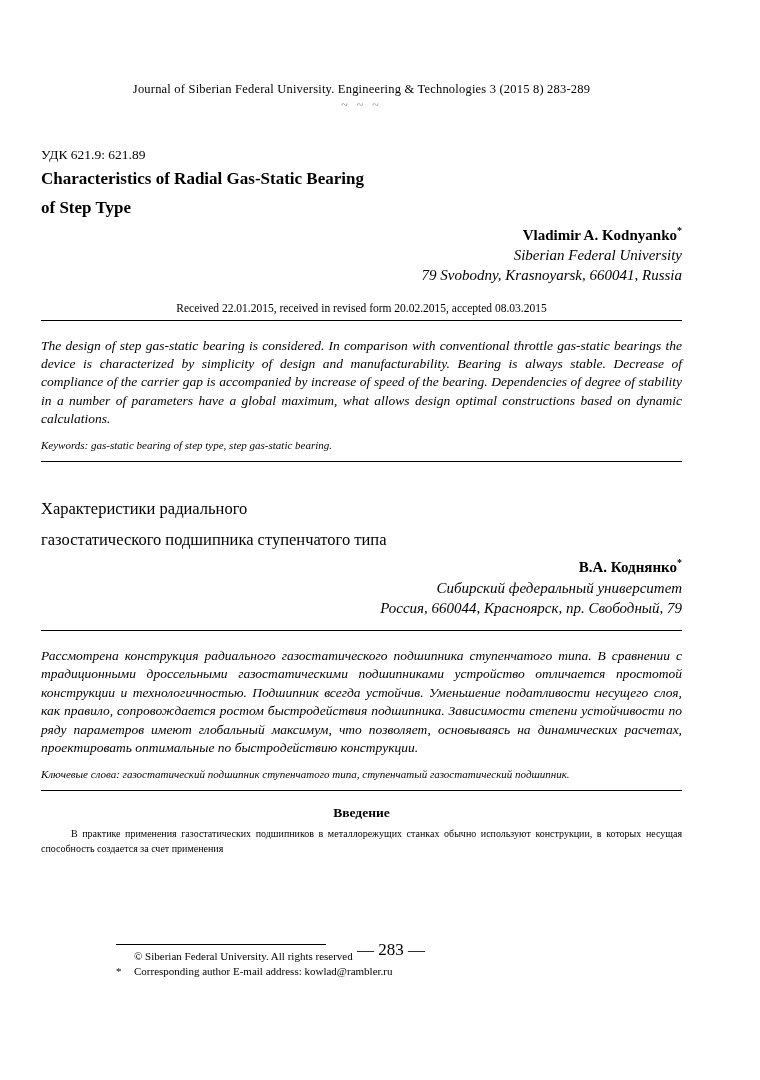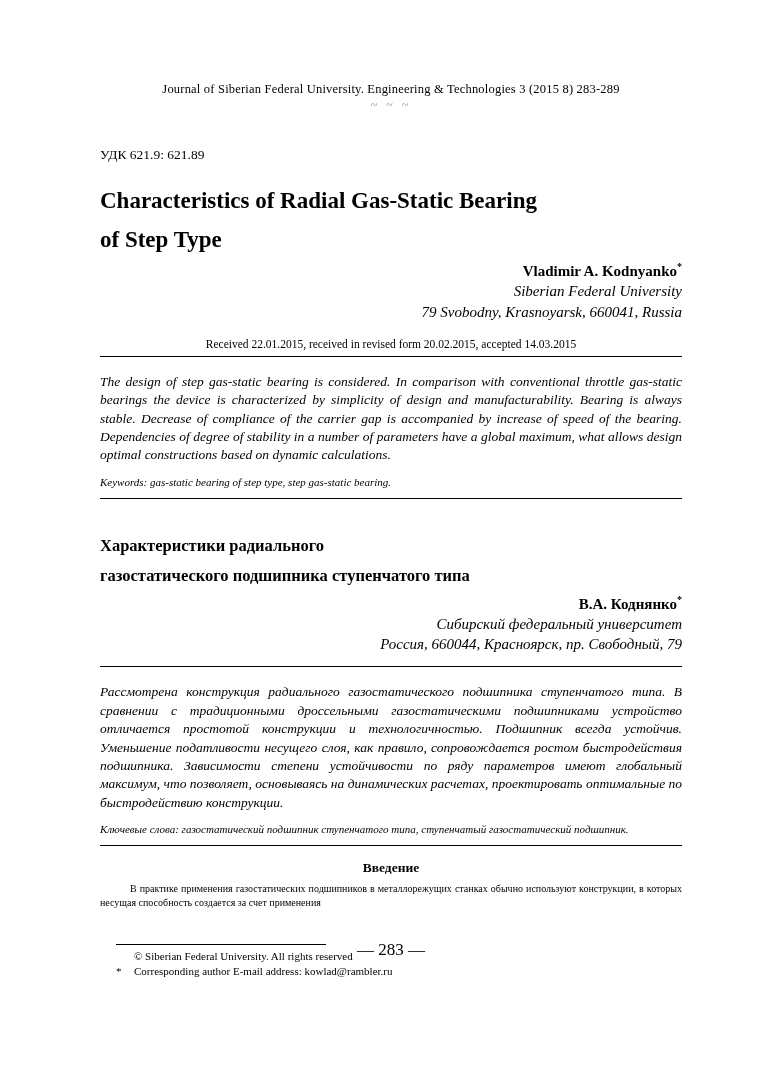--- a/index.html
+++ b/index.html
@@ -5,42 +5,42 @@
   html, body { margin: 0; padding: 0; background: #ffffff; }
   .page {
     position: relative;
     width: 760px;
     height: 1080px;
     margin: 0 auto;
     background: #ffffff;
     color: #000000;
     font-family: "Liberation Serif", serif;
     box-sizing: border-box;
-    padding: 82px 78px 0 100px;
+    padding: 82px 78px 0 41px;
     overflow: hidden;
   }
   .journal-header {
     text-align: center;
     font-size: 12.5px;
     letter-spacing: 0.2px;
   }
   .tilde-divider {
     text-align: center;
     font-size: 12px;
     color: #8a8a8a;
     letter-spacing: 3px;
     margin-top: 1px;
   }
   .udc {
     margin-top: 34px;
     font-size: 13.5px;
   }
   .en-title {
-    margin: 18px 0 0 0;
-    font-size: 23px;
+    margin: 2px 0 0 0;
+    font-size: 17px;
     font-weight: bold;
     line-height: 1.7;
   }
   .author-block {
     margin-top: 1px;
     text-align: right;
     line-height: 1.35;
   }
   .author-name {
     font-weight: bold;
@@ -72,21 +72,21 @@
     margin-top: 10px;
     font-style: italic;
     font-size: 11px;
     line-height: 1.36;
     text-align: justify;
   }
   .rule-2 { margin-top: 8px; }
   .ru-title {
     margin: 32px 0 0 0;
     font-size: 16.5px;
-    font-weight: bold;
+    font-weight: normal;
     line-height: 1.85;
   }
   .rule-3 { margin-top: 12px; }
   .section-heading {
     margin-top: 14px;
     text-align: center;
     font-weight: bold;
     font-size: 13.5px;
   }
   .body-paragraph {
@@ -135,21 +135,21 @@
     <span>Characteristics of Radial Gas-Static Bearing</span><br>
     <span>of Step Type</span>
   </h1>
 
   <div class="author-block">
     <div class="author-name"><span>Vladimir A. Kodnyanko</span><sup>*</sup></div>
     <div class="author-affil">Siberian Federal University</div>
     <div class="author-addr">79 Svobodny, Krasnoyarsk, 660041, Russia</div>
   </div>
 
-  <div class="received">Received 22.01.2015, received in revised form 20.02.2015, accepted 14.03.2015</div>
+  <div class="received">Received 22.01.2015, received in revised form 20.02.2015, accepted 08.03.2015</div>
 
   <hr class="rule">
 
   <div class="abstract">The design of step gas-static bearing is considered. In comparison with conventional throttle gas-static bearings the device is characterized by simplicity of design and manufacturability. Bearing is always stable. Decrease of compliance of the carrier gap is accompanied by increase of speed of the bearing. Dependencies of degree of stability in a number of parameters have a global maximum, what allows design optimal constructions based on dynamic calculations.</div>
 
   <div class="keywords">Keywords: gas-static bearing of step type, step gas-static bearing.</div>
 
   <hr class="rule rule-2">
 
   <h2 class="ru-title">

